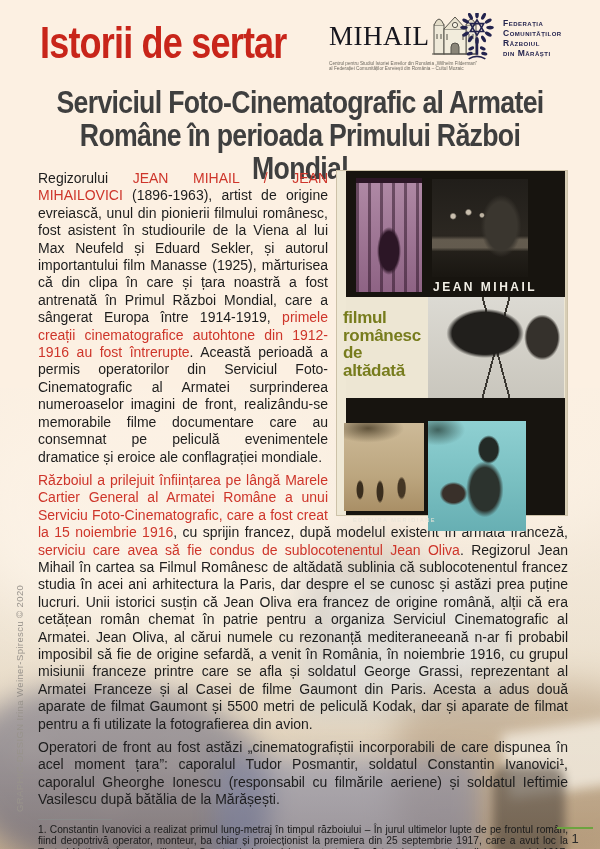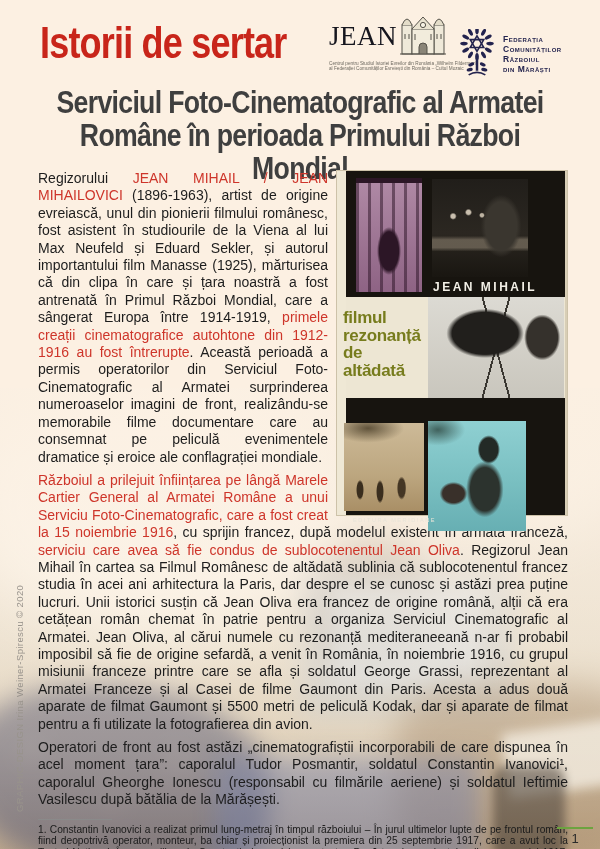--- a/index.html
+++ b/index.html
@@ -39,21 +39,21 @@
     font-size:45px; line-height:46px; font-weight:bold; letter-spacing:-1px;
     color:#C8251A; transform:scaleX(.8); transform-origin:left top; white-space:nowrap; }
 
   .csier { position:absolute; left:329px; top:12px; width:116px; z-index:2; }
   .csier-top { display:flex; align-items:center; }
   .csier-acronym { font-family:"Liberation Serif", serif; font-size:27px; line-height:30px; letter-spacing:.5px; color:#16161E; }
   .csier-building { margin-left:2px; margin-top:-2px; }
   .csier-tagline { margin-top:1px; color:#6B675E; width:210px;
     font-size:8.5px; line-height:9.5px; transform:scale(.55); transform-origin:left top; white-space:nowrap; }
 
-  .fcer { position:absolute; left:457px; top:29px; z-index:2; display:flex; align-items:center; }
+  .fcer { position:absolute; left:457px; top:13px; z-index:2; display:flex; align-items:center; }
   .fcer-text { margin-left:6px; color:#23234E; font-variant:small-caps; font-weight:bold;
     font-size:8.5px; line-height:9.8px; letter-spacing:.5px; }
 
   .article-title { position:absolute; left:0; top:86px; width:600px; z-index:2; text-align:center;
     font-size:31px; line-height:33px; font-weight:bold; letter-spacing:-.8px; color:#3F3F3F;
     transform:scaleX(.86); transform-origin:center top; }
 
   
   .content { position:absolute; left:38px; top:170px; width:530px; z-index:2;
     font-size:14px; line-height:17.4px; text-align:justify; }
@@ -138,21 +138,21 @@
     <div class="blob b-floral"></div>
     <div class="blob b-mat"></div>
     <div class="blob b-cup"></div>
     <div class="bg-wash"></div>
   </div>
 
   <div class="brand">Istorii de sertar</div>
 
   <div class="csier">
     <div class="csier-top">
-      <div class="csier-acronym">JEAN</div>
+      <div class="csier-acronym">MIHAIL</div>
       <span class="csier-building">
         <svg width="48" height="46" viewBox="0 0 48 46" fill="none" stroke="#55524A" stroke-width="1">
           <rect x="3" y="15" width="10" height="29" fill="#EFE9D9"></rect>
           <path d="M3,15 Q8,3 13,15" fill="#E4DDC9"></path>
           <rect x="35" y="15" width="10" height="29" fill="#EFE9D9"></rect>
           <path d="M35,15 Q40,3 45,15" fill="#E4DDC9"></path>
           <rect x="13" y="19" width="22" height="25" fill="#F2ECDC"></rect>
           <path d="M13,19 L24,7 L35,19" fill="#EAE3D0"></path>
           <path d="M20,44 v-7 a4,4 0 0 1 8,0 v7" fill="#8A8578"></path>
           <circle cx="24" cy="15" r="2.6" fill="#F7F2E4"></circle>
@@ -216,21 +216,21 @@
 
     <div class="cover">
       <div class="band-mid"></div>
       <div class="edge-right"></div>
       <div class="ph ph-purple"></div>
       <div class="ph ph-dark"></div>
       <div class="cover-author">JEAN MIHAIL</div>
       <div class="ph ph-cameraman"></div>
       <div class="cover-title">
         <div>filmul</div>
-        <div>rezonanță</div>
+        <div>românesc</div>
         <div>de</div>
         <div>altădată</div>
       </div>
       <div class="ph ph-sepia"></div>
       <div class="ph ph-cyan"></div>
       <div class="cover-publisher">EDITURA MERIDIANE</div>
     </div>
 
     <p><span>Regizorului </span><span class="red">JEAN MIHAIL / JEAN MIHAILOVICI</span><span> (1896-1963), artist de origine evreiască, unul din pionierii filmului românesc, fost asistent în studiourile de la Viena al lui Max Neufeld și Eduard Sekler, și autorul importantului film </span><span class="it">Manasse</span><span> (1925), mărturisea că din clipa în care și țara noastră a fost antrenată în Primul Război Mondial, care a sângerat Europa între 1914-1919, </span><span class="red">primele creații cinematografice autohtone din 1912-1916 au fost întrerupte</span><span>. Această perioadă a permis operatorilor din Serviciul Foto-Cinematografic al Armatei surprinderea numeroaselor imagini de front, realizându-se memorabile filme documentare care au consemnat pe peliculă evenimentele dramatice și eroice ale conflagrației mondiale.</span></p>
     <p><span class="red">Războiul a prilejuit înființarea pe lângă Marele Cartier General al Armatei Române a unui Serviciu Foto-Cinematografic, care a fost creat la 15 noiembrie 1916</span><span>, cu sprijin francez, după modelul existent în armata franceză, </span><span class="red">serviciu care avea să fie condus de sublocotenentul Jean Oliva</span><span>. Regizorul Jean Mihail în cartea sa </span><span class="it">Filmul Românesc de altădată</span><span> sublinia că sublocotenentul francez studia în acei ani arhitectura la Paris, dar despre el se cunosc și astăzi prea puține lucruri. Unii istorici susțin că Jean Oliva era francez de origine română, alții că era cetățean român chemat în patrie pentru a organiza Serviciul Cinematografic al Armatei. Jean Oliva, al cărui numele cu rezonanță mediteraneeană n-ar fi probabil imposibil să fie de origine sefardă, a venit în România, în noiembrie 1916, cu grupul misiunii franceze printre care se afla și soldatul George Grassi, reprezentant al Armatei Franceze și al Casei de filme </span><span class="it">Gaumont</span><span> din Paris. Acesta a adus două aparate de filmat </span><span class="it">Gaumont</span><span> și 5500 metri de peliculă Kodak, dar și aparate de filmat pentru a fi utilizate la fotografierea din avion.</span></p>

